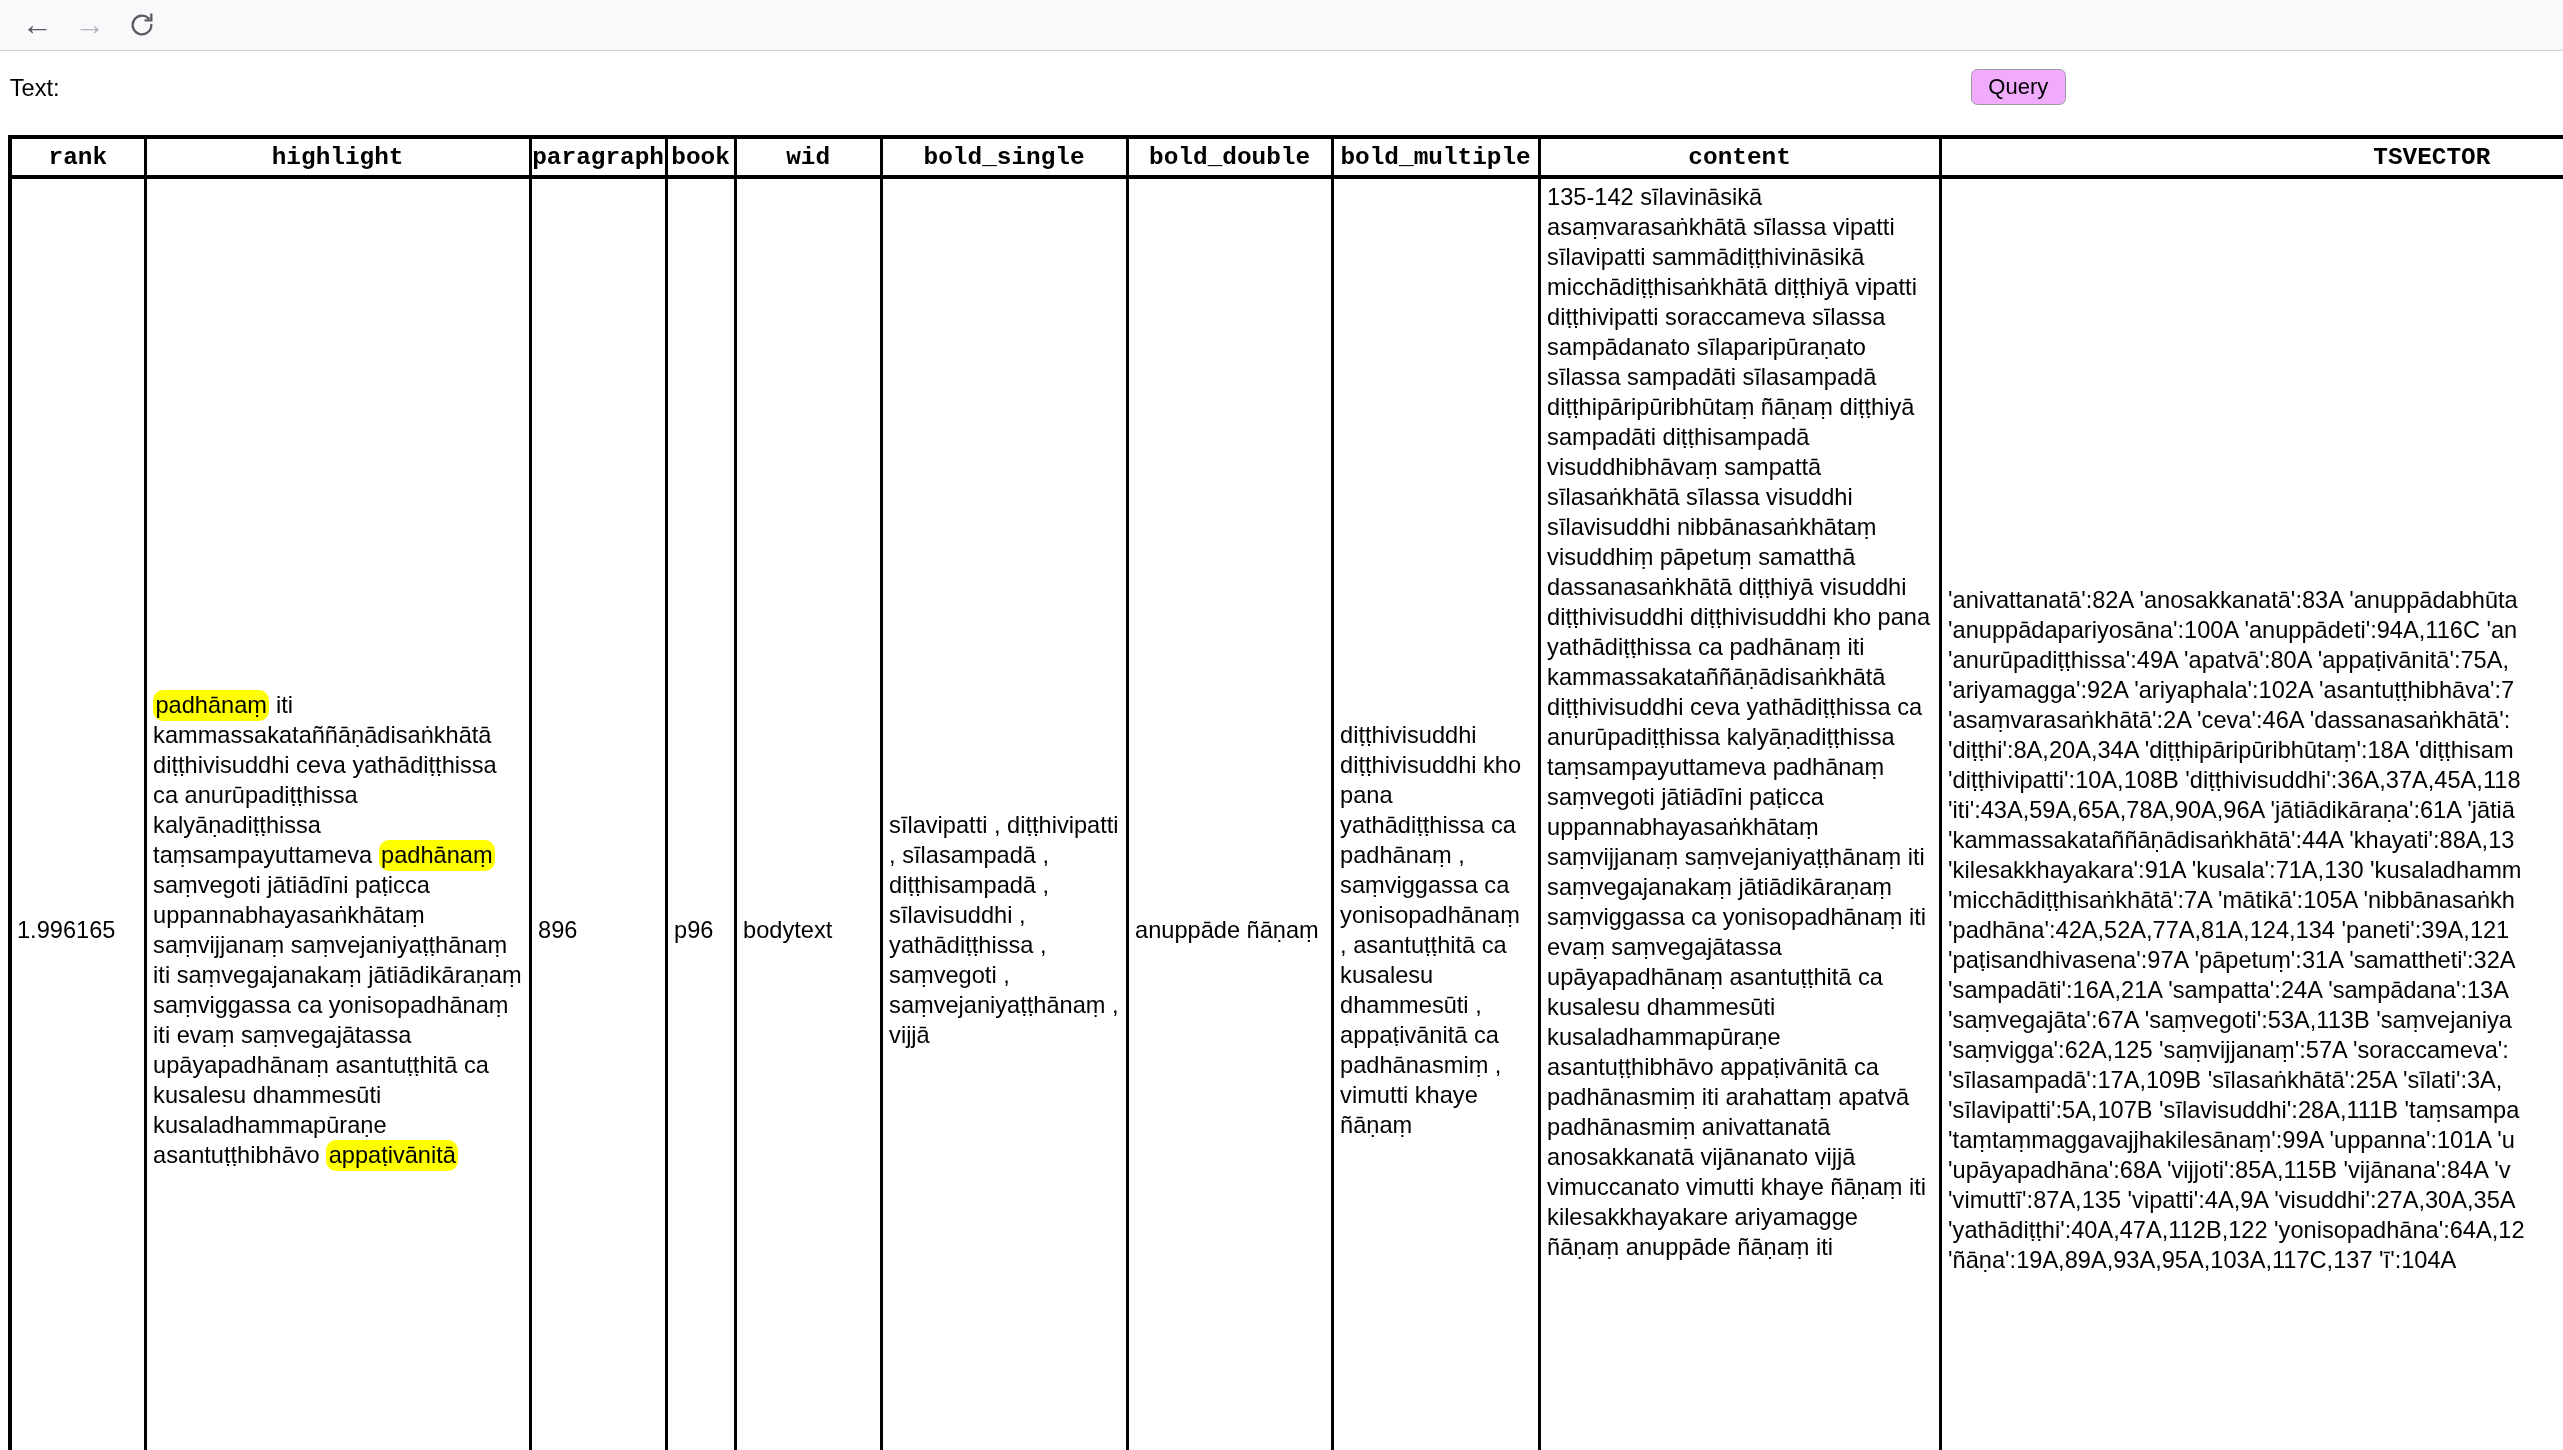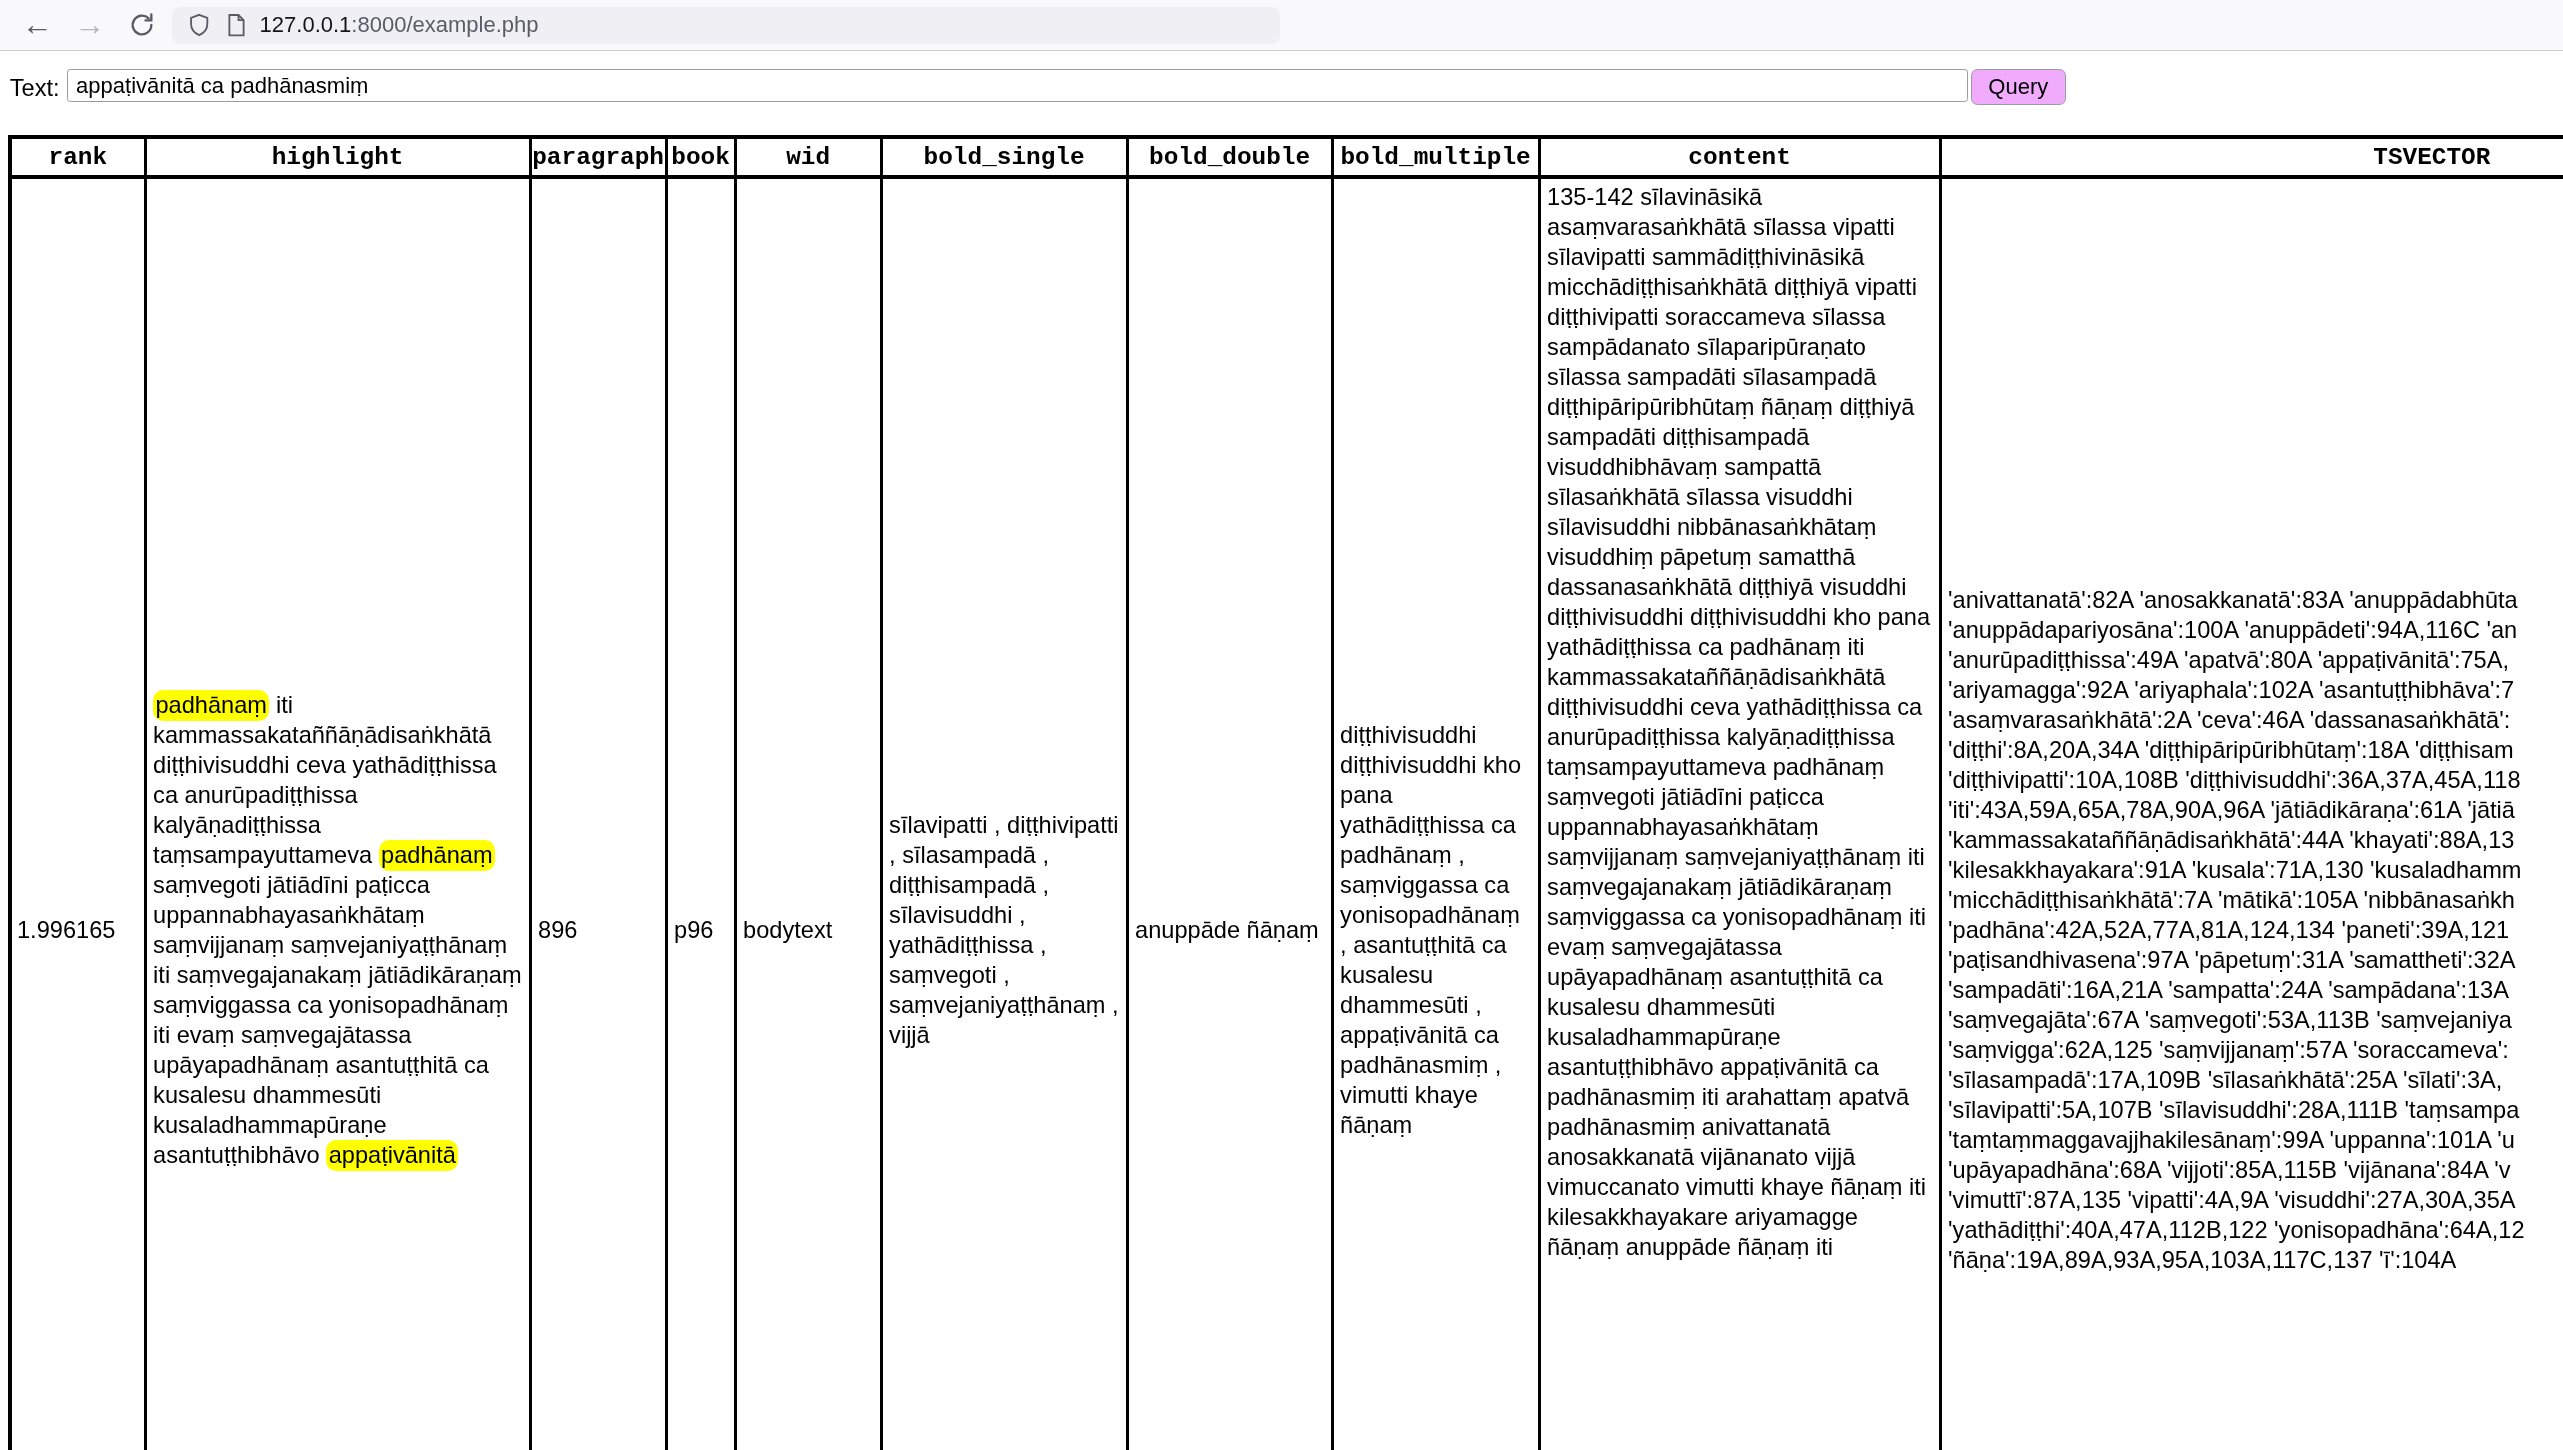--- a/index.html
+++ b/index.html
@@ -43,40 +43,25 @@
 
 <div class="toolbar">
   <button class="navbtn back">←</button>
   <button class="navbtn fwd">→</button>
   <button class="navbtn reload">
     <svg width="28" height="28" viewBox="0 0 24 24" fill="none" stroke="#5b5b66" stroke-width="2" stroke-linecap="round">
       <path d="M20 12a8 8 0 1 1-2.34-5.66"></path>
       <path d="M20 3v5h-5" stroke-width="2"></path>
     </svg>
   </button>
-  <div class="urlbar">
-    <span class="chip-icon">
-      <svg width="24.4" height="26" viewBox="0 0 24 24" fill="none" stroke="#5b5b66" stroke-width="1.8">
-        <path d="M12 2 L20 5 V11 C20 16.5 16.5 20 12 22 C7.5 20 4 16.5 4 11 V5 Z"></path>
-      </svg>
-    </span>
-    <span class="chip-icon">
-      <svg width="21" height="24.4" viewBox="0 0 20 24" fill="none" stroke="#5b5b66" stroke-width="1.8">
-        <path d="M3 2 H12 L17 7 V22 H3 Z"></path>
-        <path d="M12 2 V7 H17"></path>
-      </svg>
-    </span>
-    <span class="urltext"><span>127.0.0.1</span><span class="rest">:8000/example.php</span></span>
-  </div>
   <div class="scrollbar-thumb"></div>
 </div>
 
 <div class="form-row">
   <span class="form-label">Text:</span>
-  <input class="form-input" type="text" value="appaṭivānitā ca padhānasmiṃ" style="">
   <button class="form-button">Query</button>
 </div>
 
 <div class="table-wrap">
   <table>
     <colgroup>
       <col style="width:135px">
         <col style="width:385px">
         <col style="width:136px">
         <col style="width:69px">

